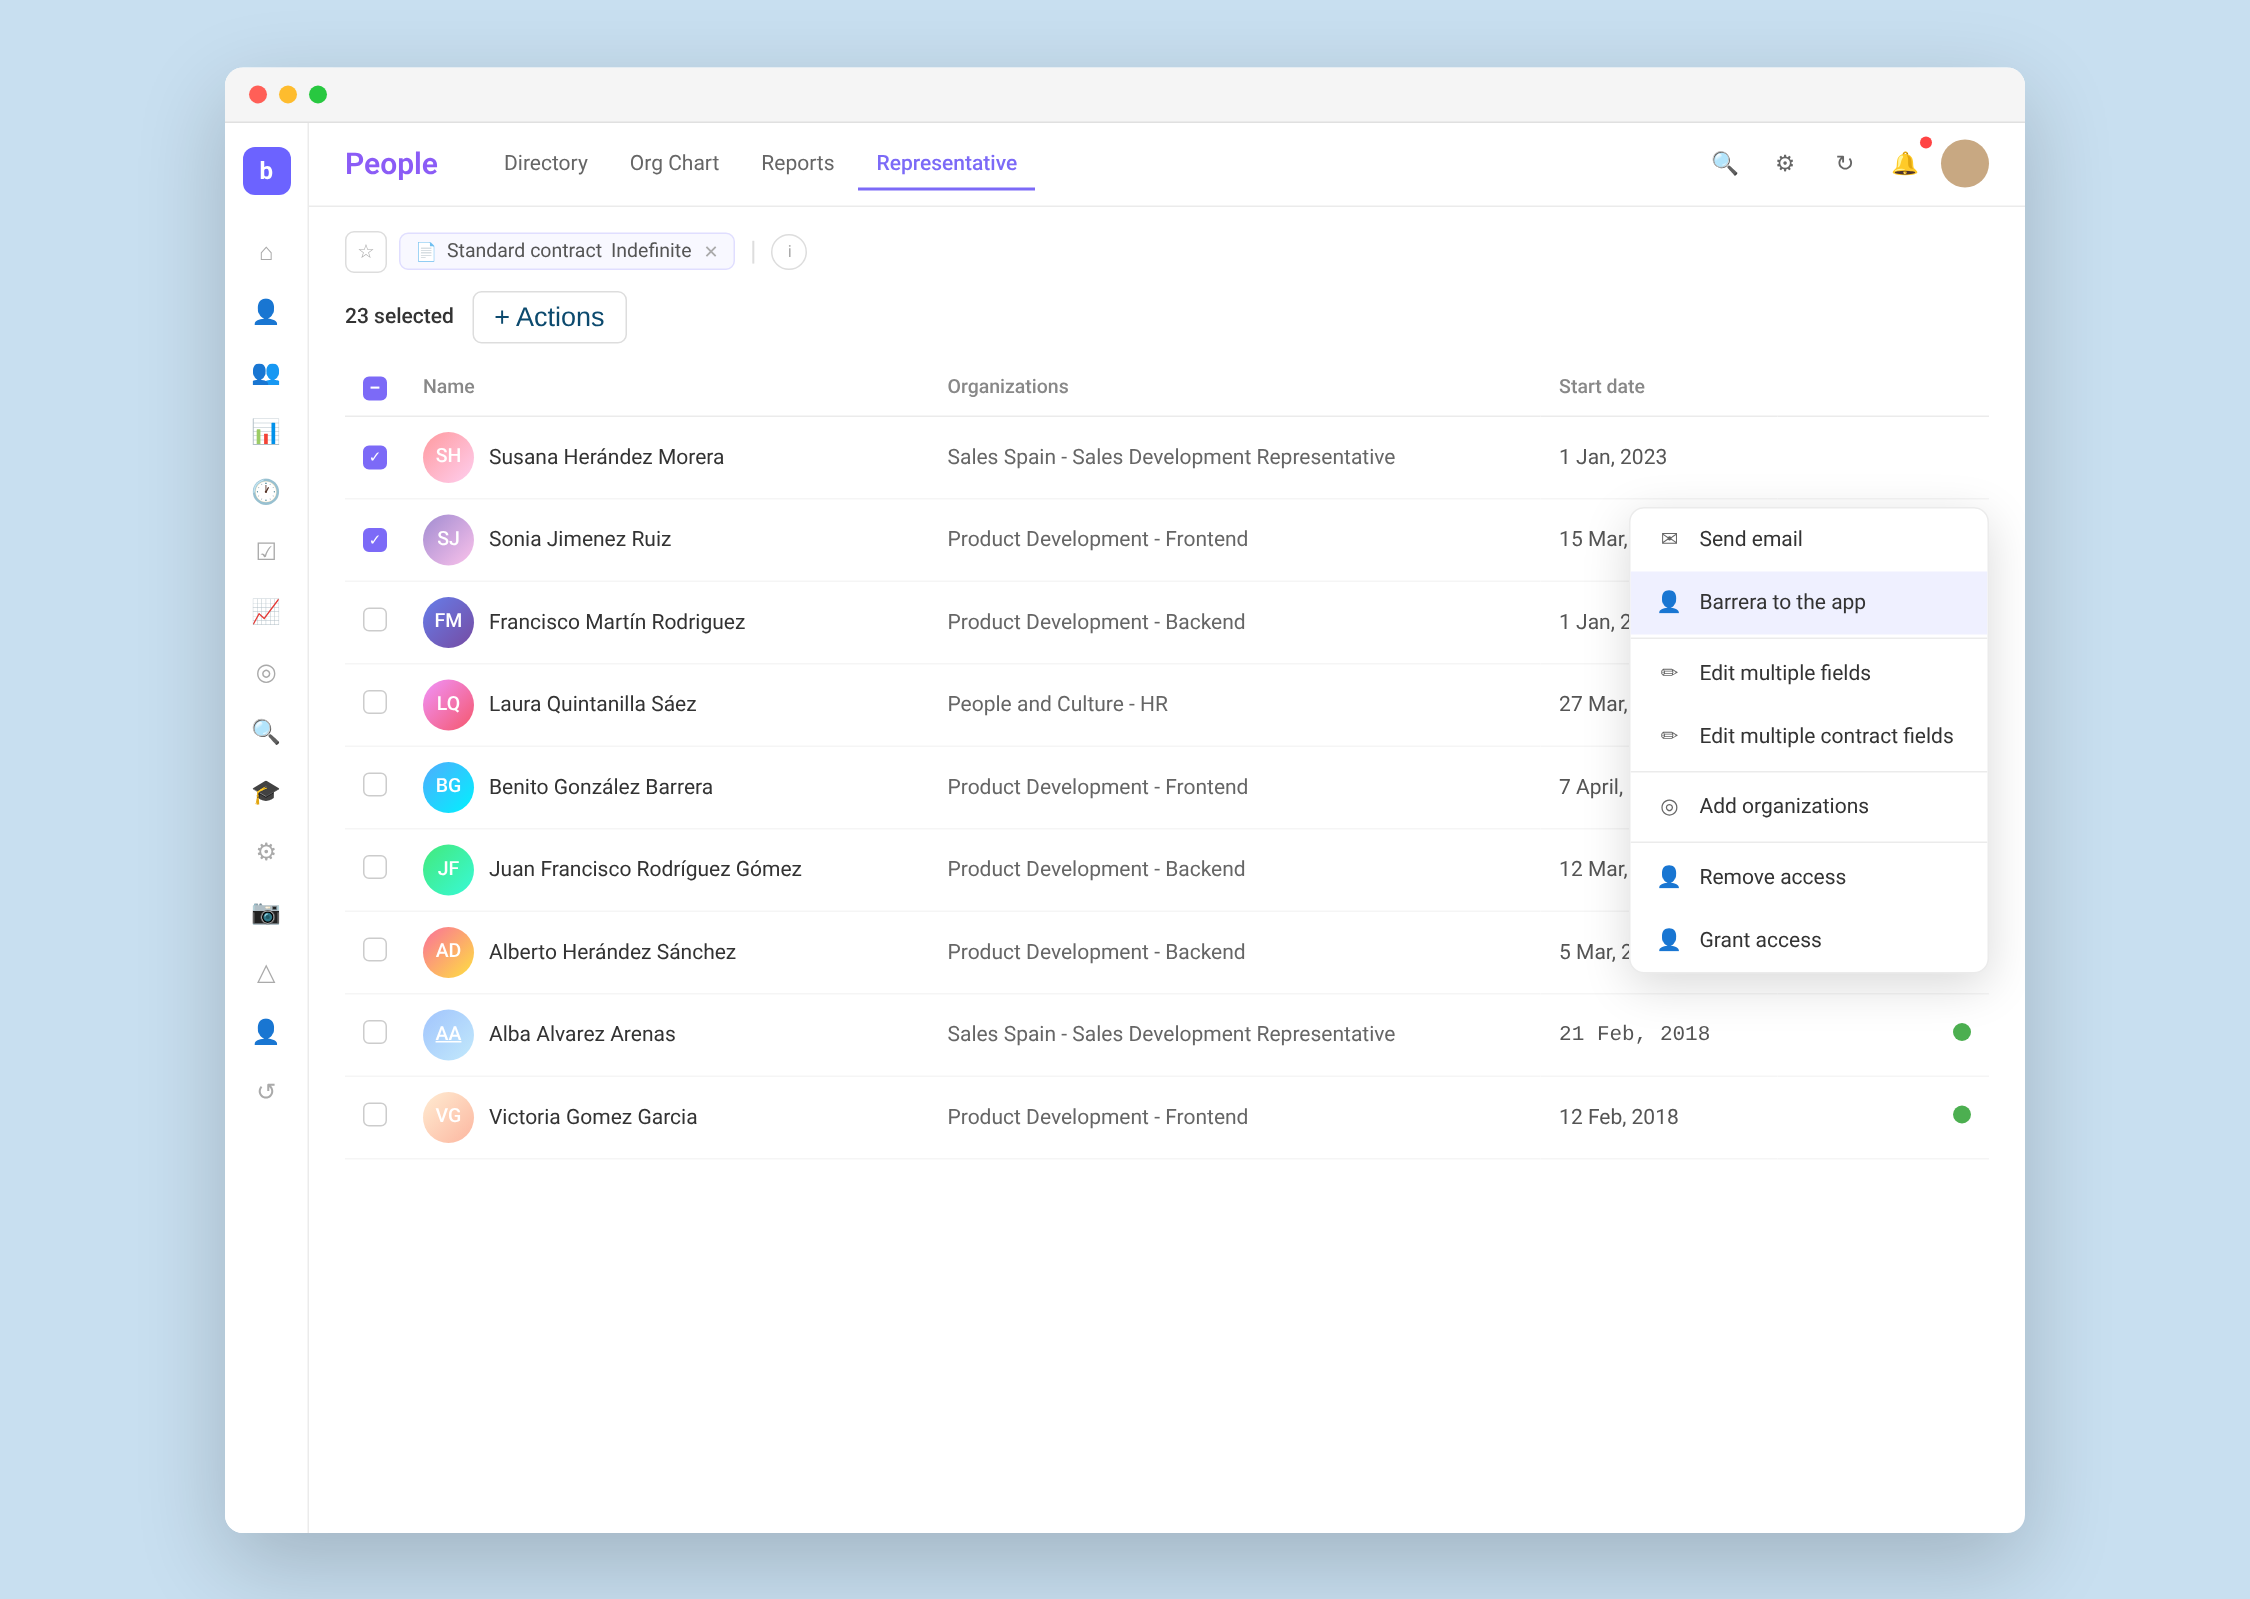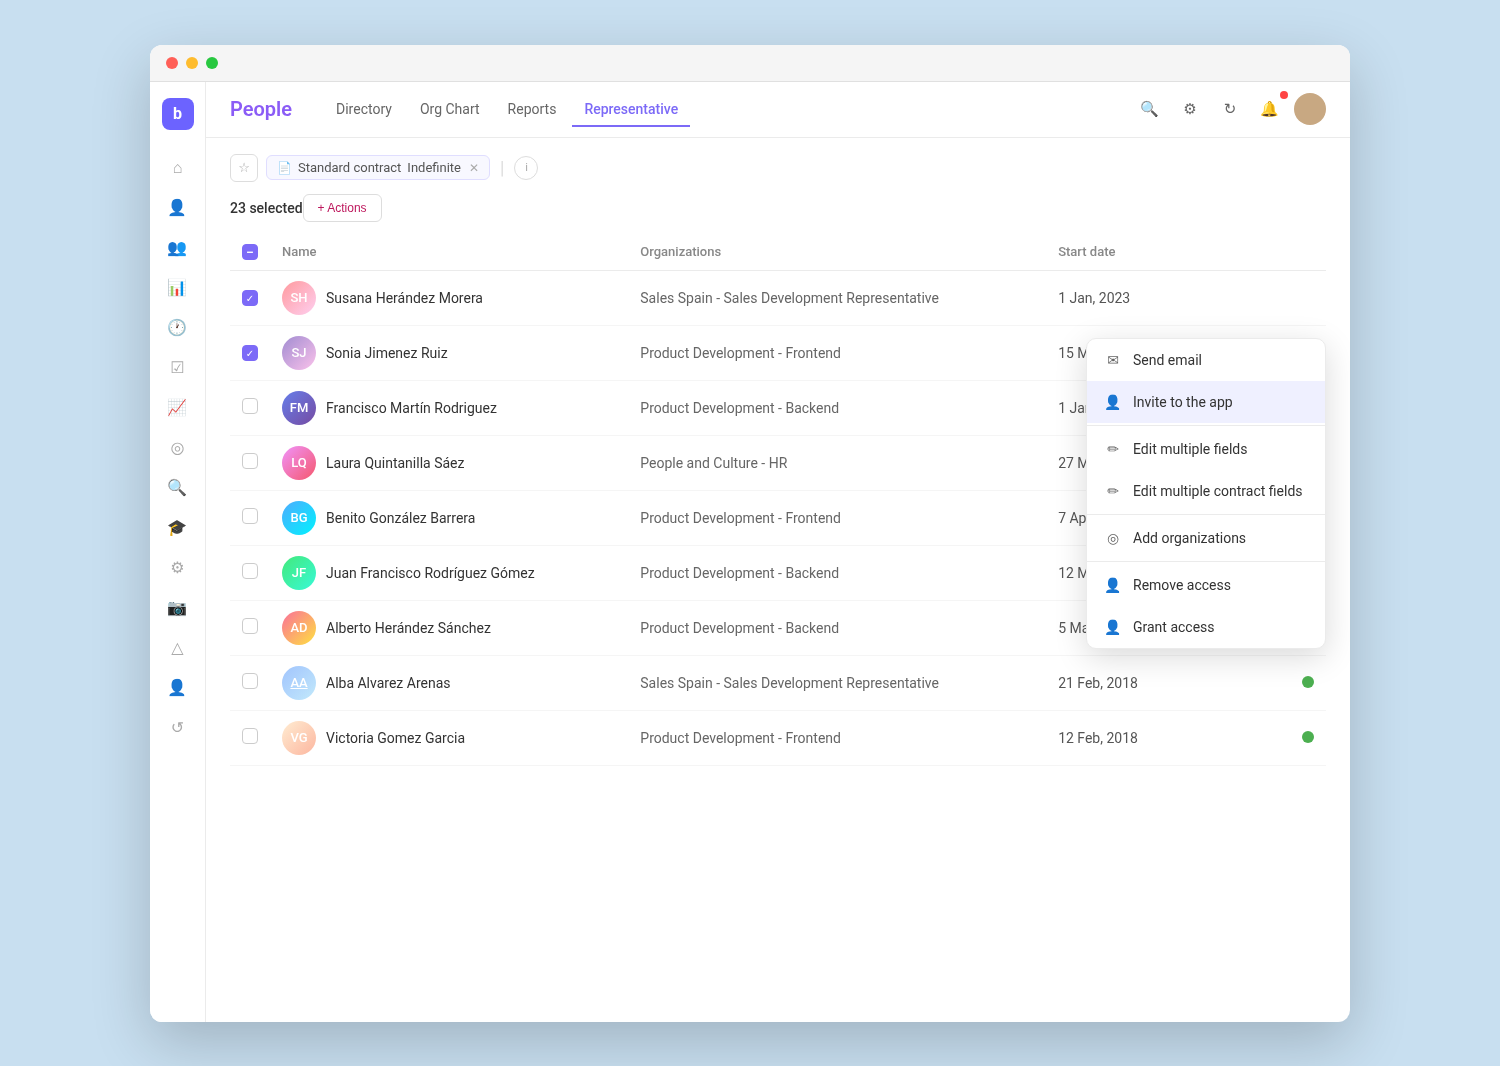--- a/index.html
+++ b/index.html
@@ -185,37 +185,38 @@
       cursor: pointer;
       color: #aaa;
       font-size: 11px;
       background: #fff;
     }
 
     .action-bar {
       padding: 12px 24px;
       display: flex;
       align-items: center;
+      gap: 12px;
     }
     .selected-count {
       font-size: 14px;
       color: #333;
       font-weight: 500;
     }
     .actions-btn {
       display: flex;
       align-items: center;
       gap: 6px;
       background: #fff;
       border: 1px solid #ddd;
       border-radius: 6px;
       padding: 6px 14px;
-      font-size: 12px;
-      cursor: pointer;
-      color: #be185d;
+      font-size: 18px;
+      cursor: pointer;
+      color: #0c4a6e;
       font-weight: 500;
     }
 
     .table-wrapper {
       padding: 0 24px;
     }
     table {
       width: 100%;
       border-collapse: collapse;
     }
@@ -512,21 +513,21 @@
                 </tr>
                 <tr>
                   <td class="checkbox-cell"><div class="checkbox"></div></td>
                   <td>
                     <div class="person-cell">
                       <div class="person-avatar av-alba">AA</div>
                       <span>Alba Alvarez Arenas</span>
                     </div>
                   </td>
                   <td style="color: rgb(102, 102, 102);">Sales Spain - Sales Development Representative</td>
-                  <td style="color: rgb(85, 85, 85);">21 Feb, 2018</td>
+                  <td style="color: rgb(85, 85, 85); font-family: Liberation Mono, monospace;">21 Feb, 2018</td>
                   <td style="text-align: right;"><span class="status-dot status-green"></span></td>
                 </tr>
                 <tr>
                   <td class="checkbox-cell"><div class="checkbox"></div></td>
                   <td>
                     <div class="person-cell">
                       <div class="person-avatar av-victoria">VG</div>
                       <span>Victoria Gomez Garcia</span>
                     </div>
                   </td>
@@ -538,21 +539,21 @@
           </table>
         </div>
 
         <div class="dropdown-menu">
           <div class="menu-item">
             <span class="menu-item-icon">✉</span>
             <span>Send email</span>
           </div>
           <div class="menu-item hovered">
             <span class="menu-item-icon">👤</span>
-            <span>Invite to the app</span>
+            <span>Barrera to the app</span>
           </div>
           <div class="menu-divider"></div>
           <div class="menu-item">
             <span class="menu-item-icon">✏</span>
             <span>Edit multiple fields</span>
           </div>
           <div class="menu-item">
             <span class="menu-item-icon">✏</span>
             <span>Edit multiple contract fields</span>
           </div>

